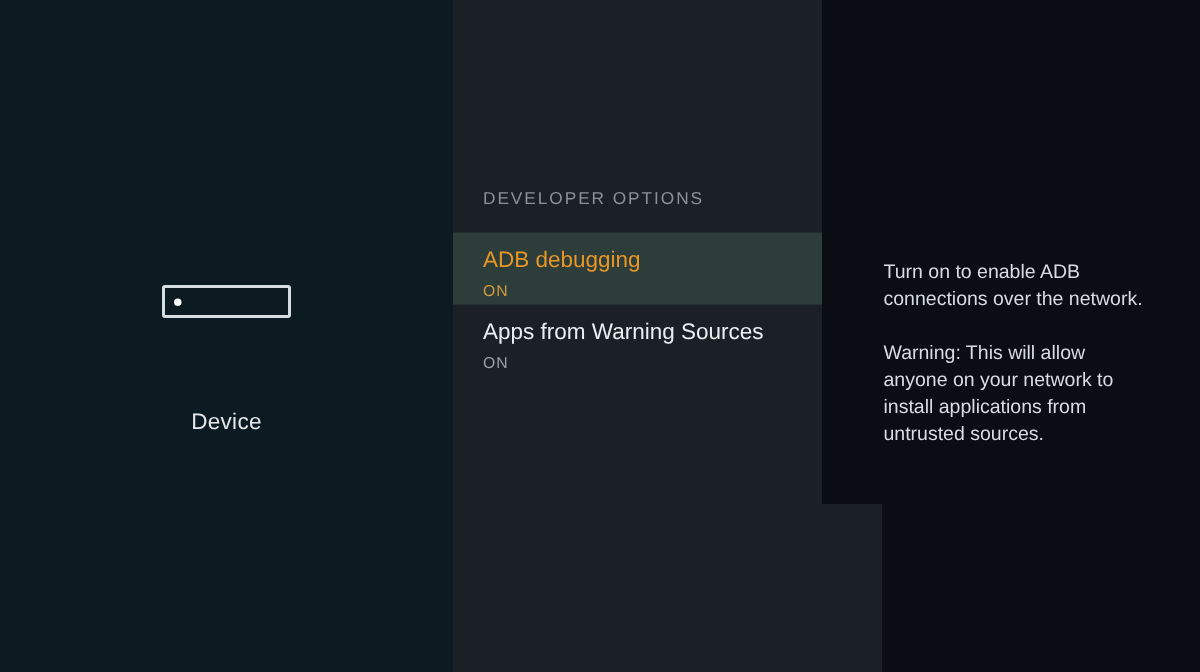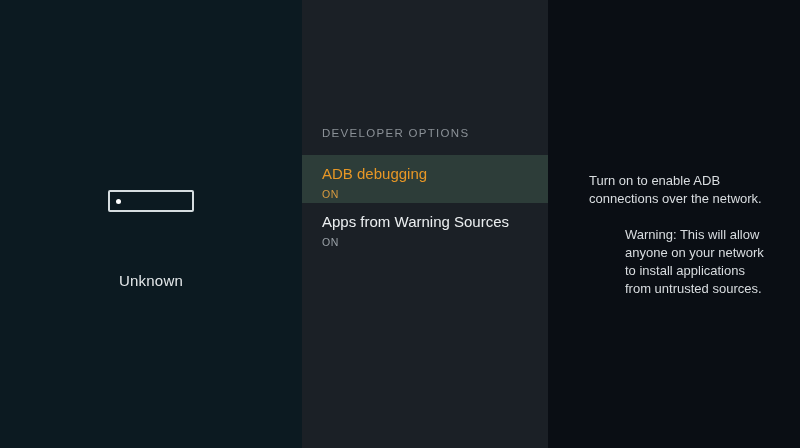--- a/index.html
+++ b/index.html
@@ -28,20 +28,21 @@
     height: 448px;
     background: #0c1a21;
   }
   .panel-middle {
     position: absolute;
     left: 302px;
     top: 0;
     width: 246px;
     height: 448px;
     background: #1b2026;
+    padding-left: 40px;
   }
   .panel-right {
     position: absolute;
     left: 548px;
     top: 0;
     width: 252px;
     height: 336px;
     background: #0a0e14;
     padding-left: 44px;
   }
@@ -141,34 +142,33 @@
     width: 180px;
   }
   .desc p {
     margin: 0;
     font-size: 13px;
     line-height: 18px;
     color: #d9dde0;
   }
   .desc p + p {
     margin-top: 18px;
-    margin-left: 36px;
   }
 </style>
 </head>
 <body>
 
 <div id="screen">
 
   <div class="panel-left">
     <div class="device-tile">
       <div class="device-icon">
         <span class="dot"></span>
       </div>
-      <div class="device-label">Unknown</div>
+      <div class="device-label">Device</div>
     </div>
   </div>
 
   <div class="panel-middle">
 
     <div class="section-header">DEVELOPER OPTIONS</div>
 
     <div class="list">
 
       <div class="list-row selected">

